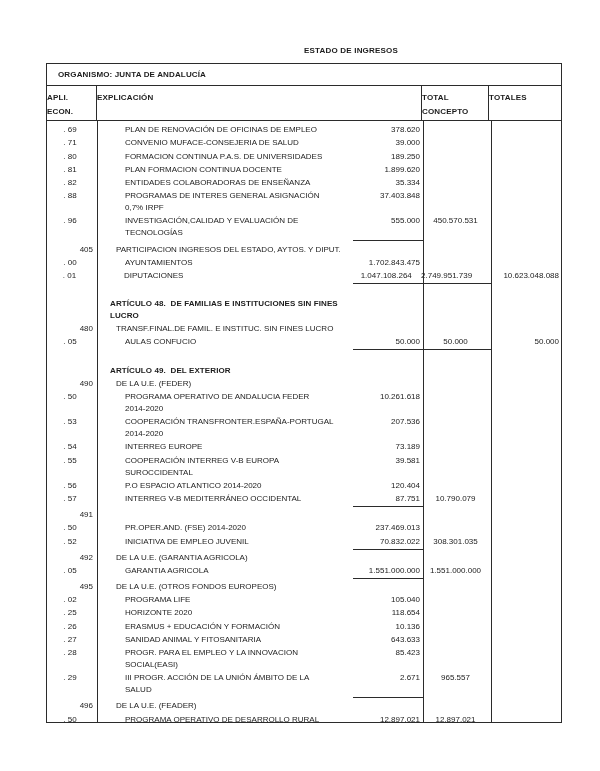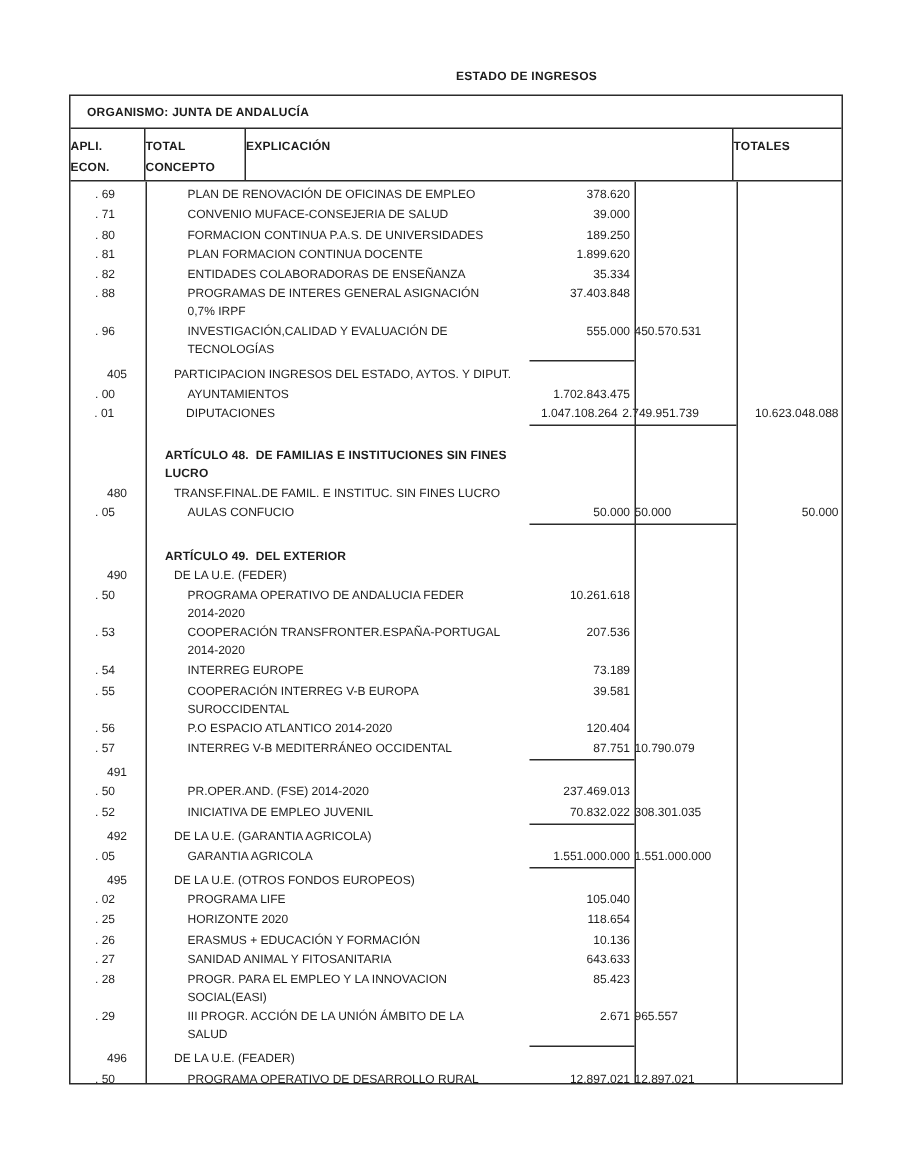--- a/index.html
+++ b/index.html
@@ -37,55 +37,55 @@
   .hc.c4 { flex:1; }
 
   .tbody { position:relative; height:601px; padding-top:2px; font-size:8px; overflow:hidden; }
   .vline { position:absolute; top:0; bottom:0; width:1px; background:#2b2b2b; }
   .v1 { left:50px; } .v2 { left:376px; } .v3 { left:444px; }
 
   .row { display:flex; padding-top:1.2px; line-height:12px; align-items:flex-start; }
   .row.blank { height:12px; padding:0; }
 
   .c-code { width:50px; text-align:center; padding-right:4px; white-space:pre; }
-  .c-code.concept { text-align:center; padding-left:16px; }
+  .c-code.concept { text-align:right; padding-left:16px; }
 
   .c-expl { width:326px; display:flex; align-items:flex-start; }
   .desc { flex:1; white-space:pre-wrap; }
   .desc.article { font-weight:bold; padding-left:13px; letter-spacing:.1px; }
   .desc.concept { padding-left:19px; }
   .desc.sub { padding-left:28px; }
   .amt { width:70px; text-align:right; padding-right:3px; white-space:nowrap; }
 
-  .c-con { width:68px; text-align:left; padding-right:3px; white-space:nowrap; }
+  .c-con { width:68px; text-align:center; padding-right:3px; white-space:nowrap; }
   .c-tot { flex:1;   text-align:right; padding-right:2px; white-space:nowrap;margin-left:22px; }
 
   .rule { height:0; border-top:1px solid #2b2b2b; margin:1px 0 1px 306px; }
   .rule.amt { width:70px; }
   .rule.amt-con { width:138px; }
 </style>
 </head>
 <body>
 
 <div class="page">
   <div class="doc-title">ESTADO DE INGRESOS</div>
 
   <div class="budget-table">
     <div class="org-row">ORGANISMO: JUNTA DE ANDALUCÍA</div>
 
     <div class="head-row">
       <div class="hc c1">
         <div>APLI.</div>
         <div>ECON.</div>
       </div>
+      <div class="hc c2">EXPLICACIÓN</div>
       <div class="hc c3">
         <div>TOTAL</div>
         <div>CONCEPTO</div>
       </div>
-      <div class="hc c2">EXPLICACIÓN</div>
       <div class="hc c4">TOTALES</div>
     </div>
 
     <div class="tbody" id="tbody">
       <div class="vline v1"></div>
       <div class="vline v2"></div>
       <div class="vline v3"></div>
     <div class="row">
           <div class="c-code">. 69</div>
           <div class="c-expl">

